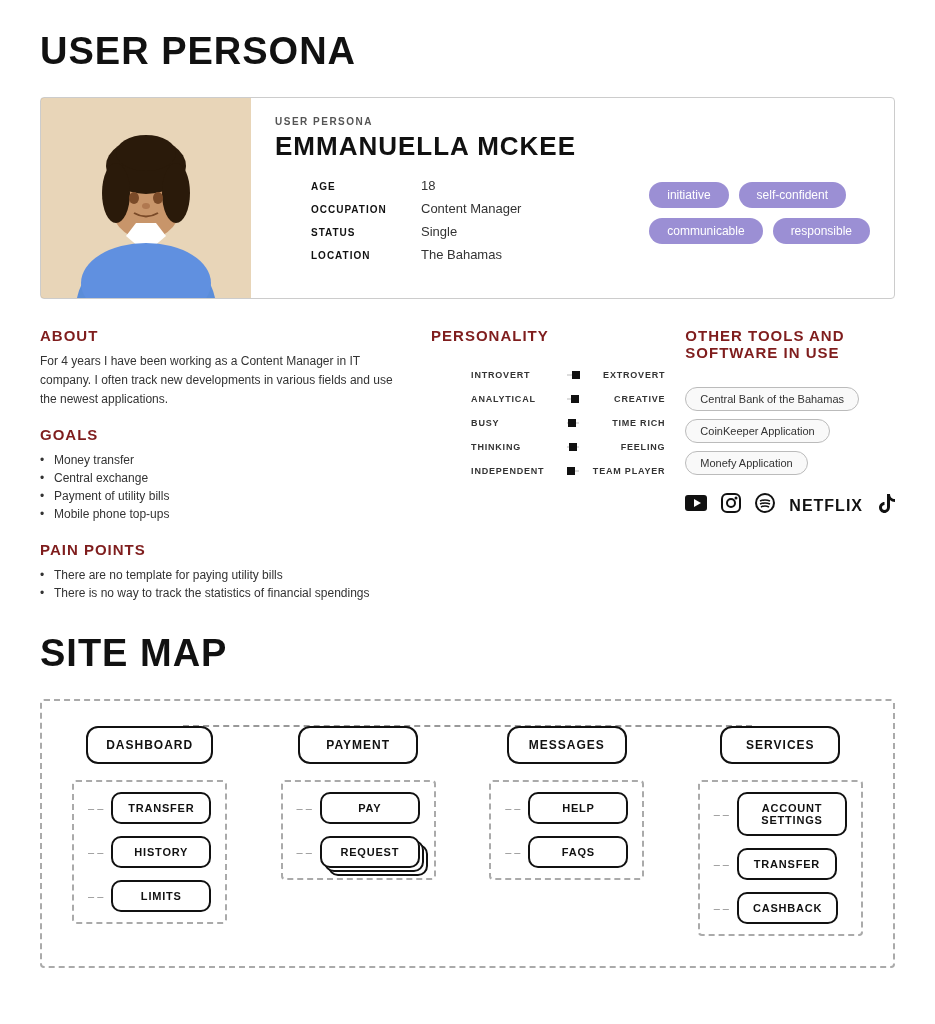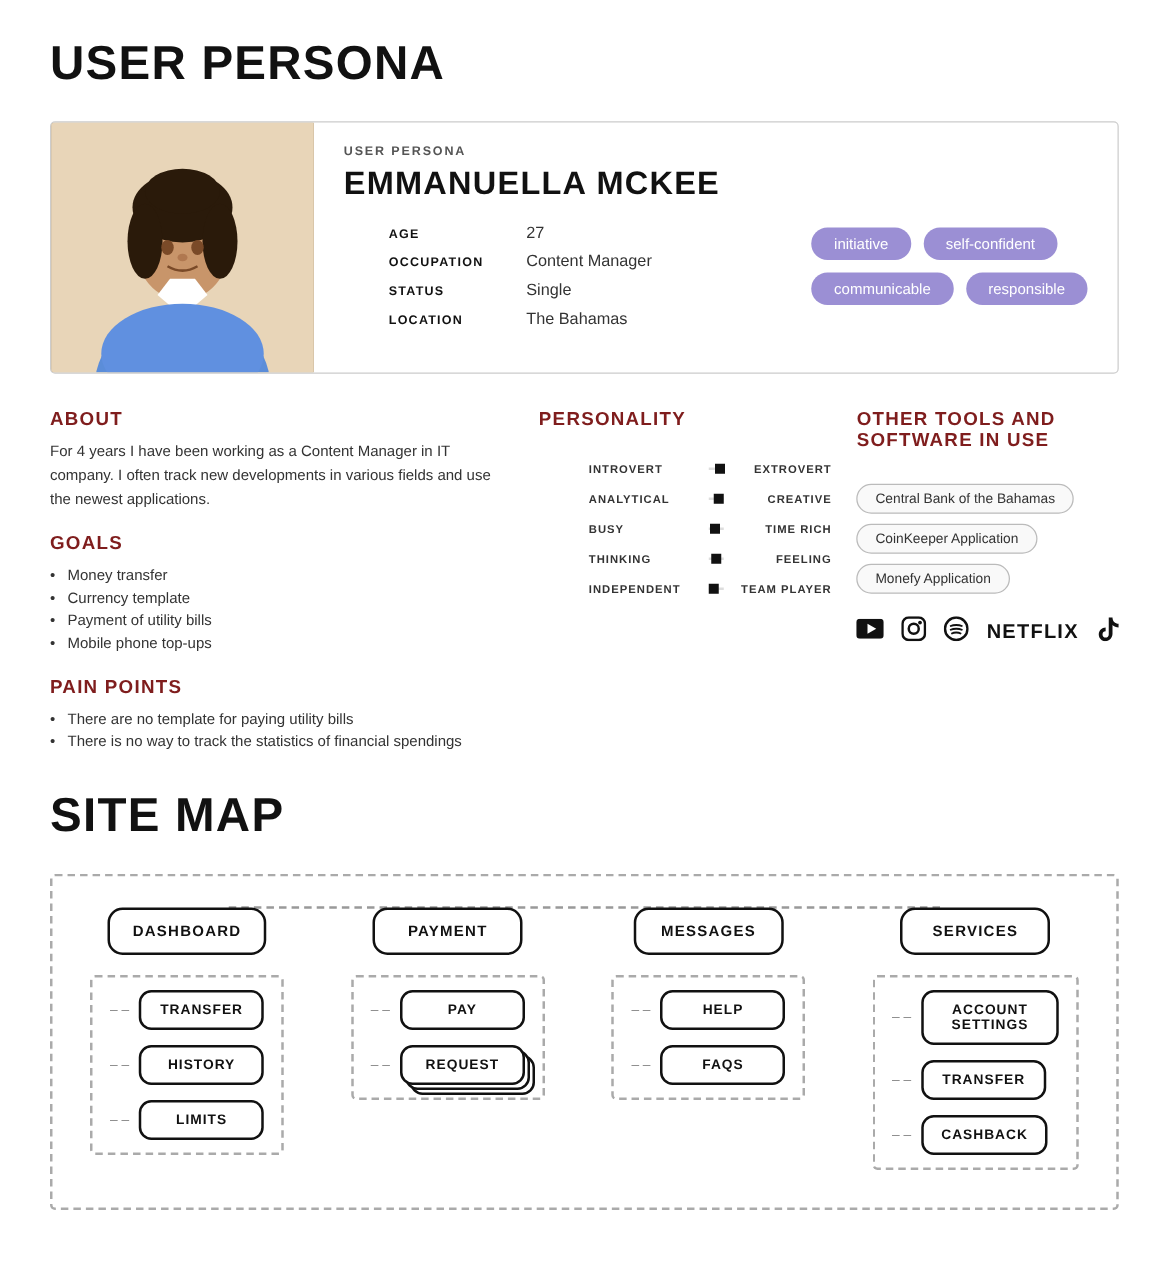--- a/index.html
+++ b/index.html
@@ -378,21 +378,21 @@
       <ellipse cx="105" cy="108" rx="4" ry="3" fill="#b07850"></ellipse>
     </svg>
   </div>
   <div class="persona-info">
     <div class="persona-label">USER PERSONA</div>
     <div class="persona-name">EMMANUELLA MCKEE</div>
     <div class="persona-details">
       <div class="persona-fields">
         <div class="field-row">
           <span class="field-label">AGE</span>
-          <span class="field-value">27</span>
+          <span class="field-value">18</span>
         </div>
         <div class="field-row">
           <span class="field-label">OCCUPATION</span>
           <span class="field-value">Content Manager</span>
         </div>
         <div class="field-row">
           <span class="field-label">STATUS</span>
           <span class="field-value">Single</span>
         </div>
         <div class="field-row">
@@ -416,21 +416,21 @@
 
 <div class="content-grid">
 
   <div class="col-left">
     <div class="section-title">ABOUT</div>
     <p class="section-text">For 4 years I have been working as a Content Manager in IT company. I often track new developments in various fields and use the newest applications.</p>
 
     <div class="section-title">GOALS</div>
     <ul class="list-items">
       <li>Money transfer</li>
-      <li>Currency template</li>
+      <li>Central exchange</li>
       <li>Payment of utility bills</li>
       <li>Mobile phone top-ups</li>
     </ul>
 
     <br>
     <div class="section-title">PAIN POINTS</div>
     <ul class="list-items">
       <li>There are no template for paying utility bills</li>
       <li>There is no way to track the statistics of financial spendings</li>
     </ul>

